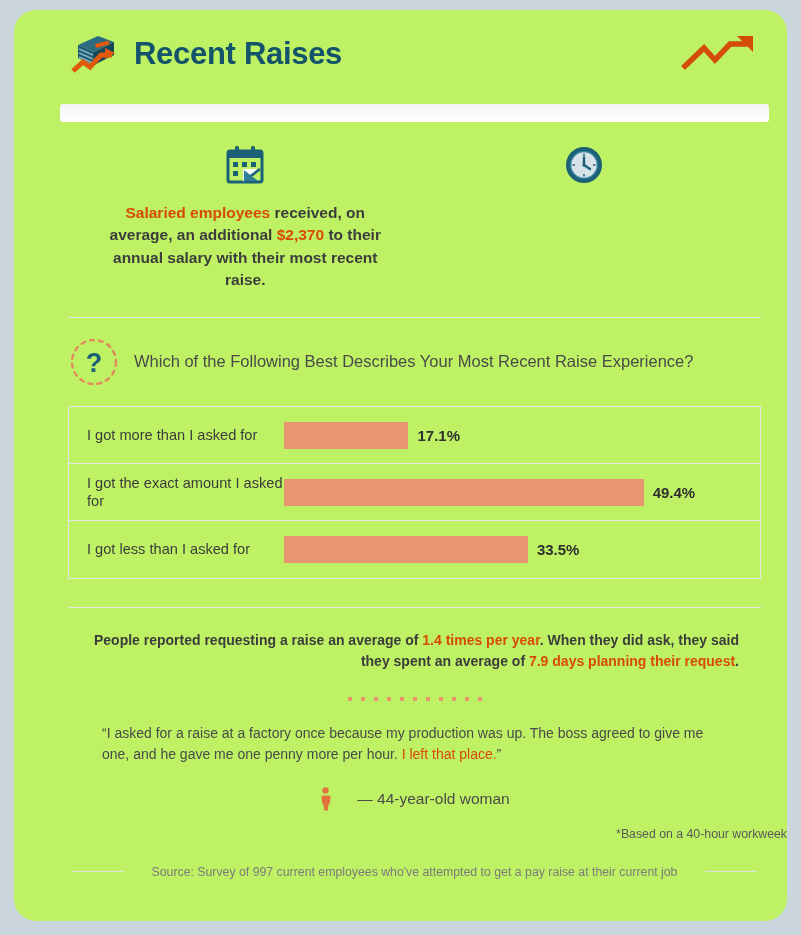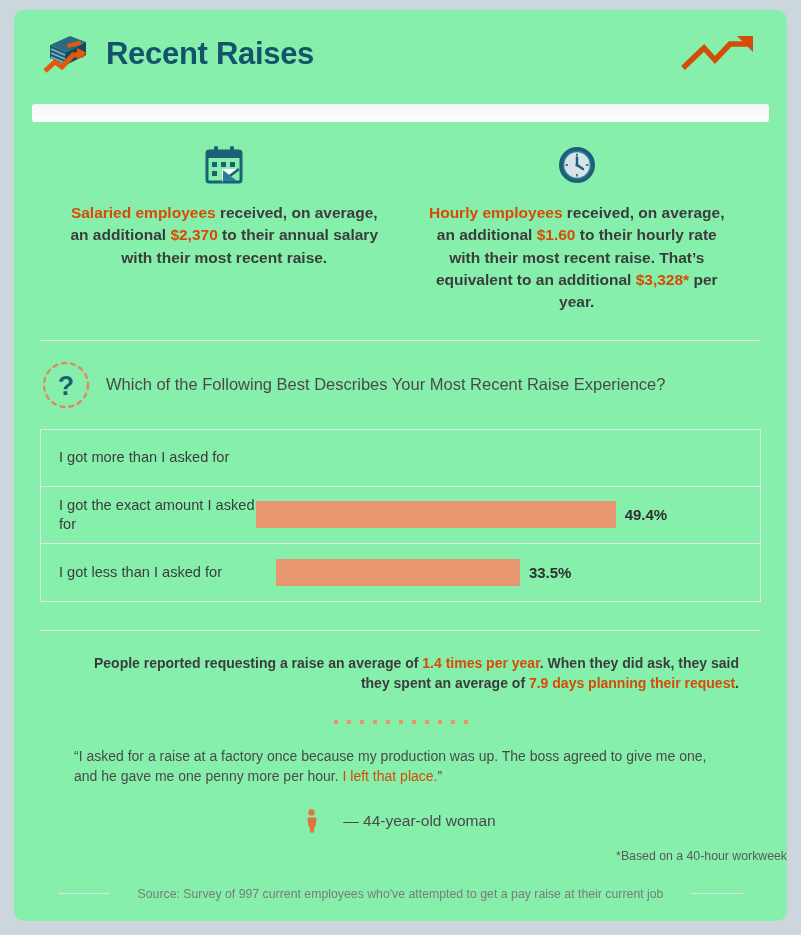--- a/index.html
+++ b/index.html
@@ -11,22 +11,23 @@
     font-family: "Liberation Sans", sans-serif;
     overflow: hidden;
   }
 
   #card {
     position: absolute;
     left: 14px;
     top: 10px;
     width: 773px;
     height: 911px;
-    background: #86efac;
-    border-radius: 10px;
+    background: #bef264;
+    border-radius: 22px;
+    padding-left: 28px;
   }
 
   
   .header {
     display: flex;
     align-items: center;
     height: 88px;
     padding: 0 28px 0 26px;
   }
   .header-icon { width: 52px; height: 46px; flex: 0 0 52px; }
@@ -96,21 +97,21 @@
   .bar-table {
     margin: 2px 26px 0 26px;
     border: 1px solid #e3e5e7;
   }
   .bar-row {
     display: flex;
     align-items: center;
     height: 57px;
     border-bottom: 1px solid #e3e5e7;
   }
-  .bar-row:last-child { border-bottom: none; gap: 20px; }
+  .bar-row:last-child { border-bottom: none; }
   .bar-label {
     flex: 0 0 215px;
     padding-left: 18px;
     font-size: 14.6px;
     color: #3c3c3c;
     line-height: 1.28;
   }
   .bar-area {
     flex: 1 1 auto;
     display: flex;
@@ -260,43 +261,44 @@
           <circle cx="21" cy="21" r="13.5" fill="none" stroke="#2d7f99" stroke-width="1.6"></circle>
           <line x1="21" y1="9.5" x2="21" y2="12" stroke="#1b6076" stroke-width="1.5"></line>
           <line x1="21" y1="30" x2="21" y2="32.5" stroke="#1b6076" stroke-width="1.5"></line>
           <line x1="9.5" y1="21" x2="12" y2="21" stroke="#1b6076" stroke-width="1.5"></line>
           <line x1="30" y1="21" x2="32.5" y2="21" stroke="#1b6076" stroke-width="1.5"></line>
           <line x1="21" y1="21" x2="21" y2="13.5" stroke="#1b6076" stroke-width="2.4" stroke-linecap="round"></line>
           <line x1="21" y1="21" x2="27" y2="25" stroke="#1b6076" stroke-width="2.4" stroke-linecap="round"></line>
           <circle cx="21" cy="21" r="1.6" fill="#1b6076"></circle>
         </svg>
       </div>
-      <div class="stat-text">
-        <span class="hl">Hourly employees</span><span> received, on average, an additional </span><span class="hl">$1.60</span><span> to their hourly rate with their most recent raise. That’s equivalent to an additional </span><span class="hl">$3,328*</span><span> per year.</span>
-      </div>
     </div>
 
   </div>
 
   <div class="rule r1"></div>
 
   <div class="question">
     <span class="q-icon">
       <svg viewBox="0 0 52 52" width="52" height="52">
         <circle cx="26" cy="26" r="22" fill="none" stroke="#e08a5e" stroke-width="2.4" stroke-dasharray="4 5" stroke-linecap="round"></circle>
         <text x="26" y="36" text-anchor="middle" font-family="Liberation Sans, sans-serif" font-size="27" font-weight="bold" fill="#1b6076">?</text>
       </svg>
     </span>
     <span class="q-text">Which of the Following Best Describes Your Most Recent Raise Experience?</span>
   </div>
 
   <div class="bar-table">
 
     <div class="bar-row">
       <div class="bar-label">I got more than I asked for</div>
+      <div class="bar-area">
+        <div class="bar-fill" style="width: 124.488px; background: rgb(231, 150, 112);"></div>
+        <div class="bar-value">17.1%</div>
+      </div>
     </div>
 
     <div class="bar-row">
       <div class="bar-label">I got the exact amount I asked for</div>
       <div class="bar-area">
         <div class="bar-fill" style="width: 359.632px; background: rgb(231, 150, 112);"></div>
         <div class="bar-value">49.4%</div>
       </div>
     </div>
 

